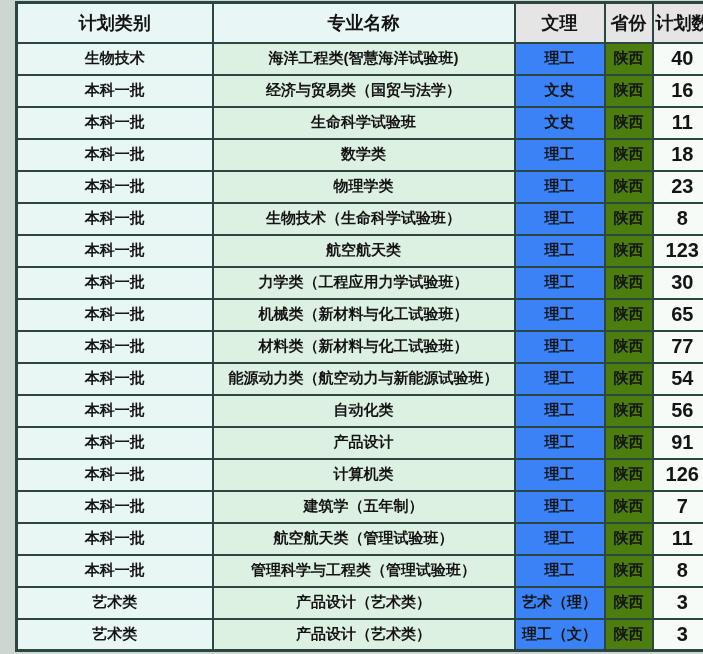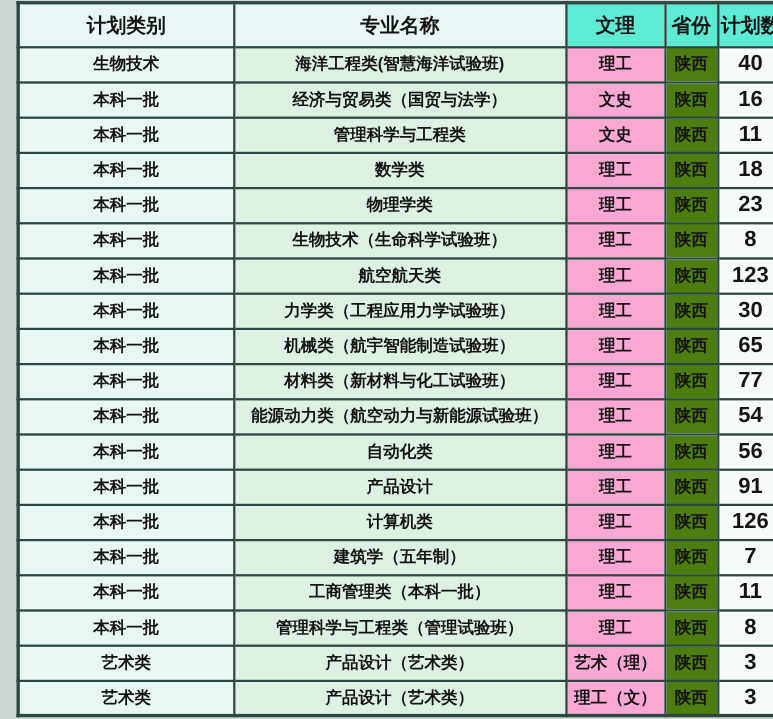--- a/index.html
+++ b/index.html
@@ -41,24 +41,24 @@
     border: 3px solid #2c4742;
   }
   .plan-table thead tr { height: 40px; }
   .plan-table tbody tr { height: 32px; }
   .plan-table thead th { font-size: 18px; }
   .plan-table tbody td { font-size: 15px; }
   .plan-table tbody td.c4 { font-size: 20px; }
 
   
   thead th.c0, thead th.c1 { background: #e8f6f5; }
-  thead th.c2, thead th.c3, thead th.c4 { background: #5eead4; }
+  thead th.c2, thead th.c3, thead th.c4 { background: #e5e5e5; }
   tbody td.c0 { background: #e9f7f4; }
   tbody td.c1 { background: #ddf1e2; text-align: center; }
-  tbody td.c2 { background: #f9a8d4; }
+  tbody td.c2 { background: #3b82f6; }
   tbody td.c3 { background: #4d7c0f; }
   tbody td.c4 { background: #f7fbf8; }
 </style>
 </head>
 <body>
 
 <div class="page">
   <table class="plan-table">
     <colgroup>
       <col style="width:196px">
@@ -86,21 +86,21 @@
         </tr>
         <tr>
           <td class="c0">本科一批</td>
           <td class="c1">经济与贸易类（国贸与法学）</td>
           <td class="c2">文史</td>
           <td class="c3">陕西</td>
           <td class="c4">16</td>
         </tr>
         <tr>
           <td class="c0">本科一批</td>
-          <td class="c1">管理科学与工程类</td>
+          <td class="c1">生命科学试验班</td>
           <td class="c2">文史</td>
           <td class="c3">陕西</td>
           <td class="c4">11</td>
         </tr>
         <tr>
           <td class="c0">本科一批</td>
           <td class="c1">数学类</td>
           <td class="c2">理工</td>
           <td class="c3">陕西</td>
           <td class="c4">18</td>
@@ -128,21 +128,21 @@
         </tr>
         <tr>
           <td class="c0">本科一批</td>
           <td class="c1">力学类（工程应用力学试验班）</td>
           <td class="c2">理工</td>
           <td class="c3">陕西</td>
           <td class="c4">30</td>
         </tr>
         <tr>
           <td class="c0">本科一批</td>
-          <td class="c1">机械类（航宇智能制造试验班）</td>
+          <td class="c1">机械类（新材料与化工试验班）</td>
           <td class="c2">理工</td>
           <td class="c3">陕西</td>
           <td class="c4">65</td>
         </tr>
         <tr>
           <td class="c0">本科一批</td>
           <td class="c1">材料类（新材料与化工试验班）</td>
           <td class="c2">理工</td>
           <td class="c3">陕西</td>
           <td class="c4">77</td>
@@ -177,21 +177,21 @@
         </tr>
         <tr>
           <td class="c0">本科一批</td>
           <td class="c1">建筑学（五年制）</td>
           <td class="c2">理工</td>
           <td class="c3">陕西</td>
           <td class="c4">7</td>
         </tr>
         <tr>
           <td class="c0">本科一批</td>
-          <td class="c1">工商管理类（本科一批）</td>
+          <td class="c1">航空航天类（管理试验班）</td>
           <td class="c2">理工</td>
           <td class="c3">陕西</td>
           <td class="c4">11</td>
         </tr>
         <tr>
           <td class="c0">本科一批</td>
           <td class="c1">管理科学与工程类（管理试验班）</td>
           <td class="c2">理工</td>
           <td class="c3">陕西</td>
           <td class="c4">8</td>

